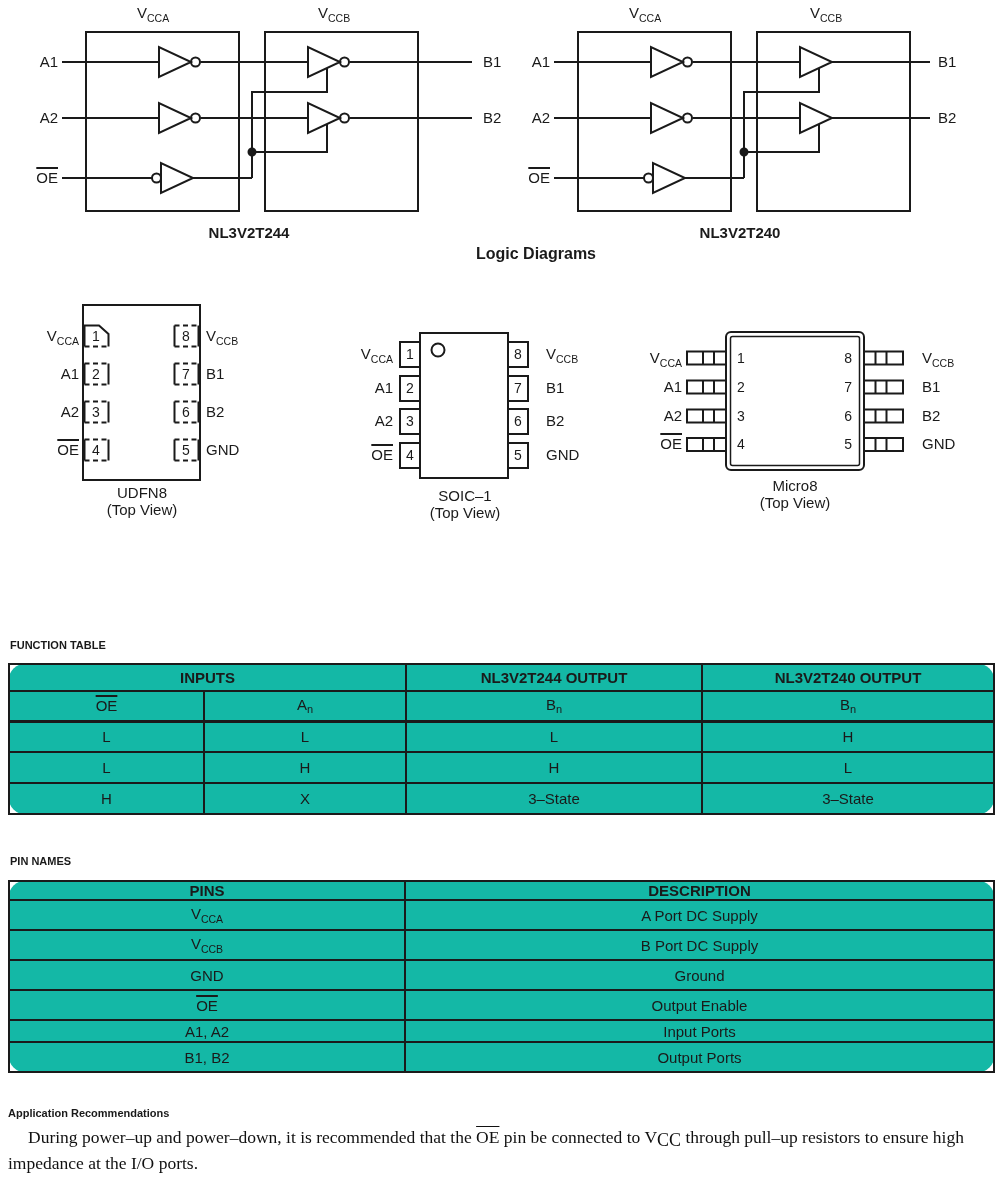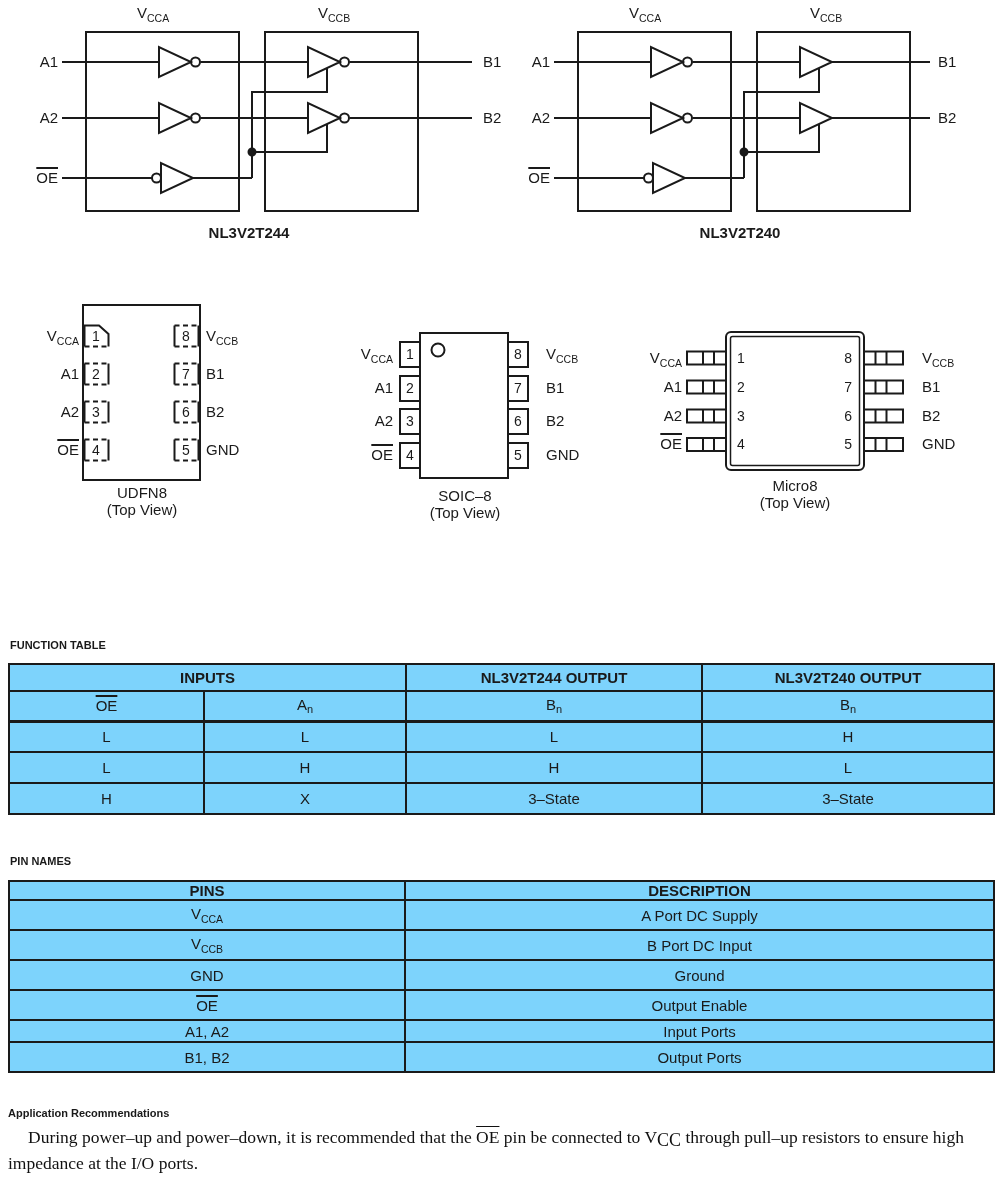--- a/index.html
+++ b/index.html
@@ -10,21 +10,21 @@
   .num{position:absolute;font-size:14px;line-height:16px;white-space:nowrap;}
   .ra{text-align:right;}
   .la{text-align:left;}
   .ctr{text-align:center;}
   .bold{font-weight:bold;}
   sub.s{font-size:10.5px;vertical-align:-3.5px;letter-spacing:0;margin-top:40px;}
   sub.sn{font-size:11px;vertical-align:-3px;}
   .ovl{text-decoration:overline;text-decoration-thickness:1.5px;}
   .cap{position:absolute;font-size:15px;line-height:17px;}
   .hdg{position:absolute;font-size:11px;font-weight:bold;line-height:18px;}
-  table.dtbl{position:absolute;border-collapse:collapse;table-layout:fixed;background:#7dd3fc;}
+  table.dtbl{position:absolute;border-collapse:collapse;table-layout:fixed;background:#14b8a6;border-radius:19px;}
   table.dtbl th,table.dtbl td{border:2px solid #1a1a1a;font-size:15px;text-align:center;
         font-weight:normal;padding:0;overflow:hidden;}
   table.dtbl th.bold{font-weight:bold;}
   tr.subhdr th{border-bottom:3px solid #1a1a1a;}
   .apara{position:absolute;left:8px;top:1126px;width:992px;margin:0;
         font-family:"Liberation Serif",serif;font-size:17.5px;line-height:23px;
         text-indent:20px;color:#111;}
   .apara sub.s2{font-size:18px;vertical-align:-3px;}
   .apara .ovl{text-decoration:overline;text-decoration-thickness:1px;}
 </style>
@@ -139,20 +139,21 @@
 
   <div class="lbl" style="left:629px;top:5px"><span>V</span><sub class="s">CCA</sub></div>
   <div class="lbl" style="left:810px;top:5px"><span>V</span><sub class="s">CCB</sub></div>
   <div class="lbl ra" style="left:512px;top:54px;width:38px">A1</div>
   <div class="lbl ra" style="left:512px;top:110px;width:38px">A2</div>
   <div class="lbl ra" style="left:512px;top:170px;width:38px"><span class="ovl">OE</span></div>
   <div class="lbl" style="left:938px;top:54px">B1</div>
   <div class="lbl" style="left:938px;top:110px">B2</div>
   <div class="lbl ctr bold" style="left:620px;top:225px;width:240px">NL3V2T240</div>
 
+  <div class="cap ctr bold" style="left:386px;top:245px;width:300px;font-size:16px">Logic Diagrams</div>
 
   <div class="lbl ra" style="left:24px;top:328px;width:55px"><span>V</span><sub class="s">CCA</sub></div>
   <div class="lbl ra" style="left:24px;top:366px;width:55px">A1</div>
   <div class="lbl ra" style="left:24px;top:404px;width:55px">A2</div>
   <div class="lbl ra" style="left:24px;top:442px;width:55px"><span class="ovl">OE</span></div>
   <div class="lbl" style="left:206px;top:328px"><span>V</span><sub class="s">CCB</sub></div>
   <div class="lbl" style="left:206px;top:366px">B1</div>
   <div class="lbl" style="left:206px;top:404px">B2</div>
   <div class="lbl" style="left:206px;top:442px">GND</div>
   <div class="num ctr" style="left:85px;top:328px;width:22px">1</div>
@@ -175,21 +176,21 @@
   <div class="lbl" style="left:546px;top:413px">B2</div>
   <div class="lbl" style="left:546px;top:447px">GND</div>
   <div class="num ctr" style="left:399px;top:346px;width:22px">1</div>
   <div class="num ctr" style="left:399px;top:380px;width:22px">2</div>
   <div class="num ctr" style="left:399px;top:413px;width:22px">3</div>
   <div class="num ctr" style="left:399px;top:447px;width:22px">4</div>
   <div class="num ctr" style="left:507px;top:346px;width:22px">8</div>
   <div class="num ctr" style="left:507px;top:380px;width:22px">7</div>
   <div class="num ctr" style="left:507px;top:413px;width:22px">6</div>
   <div class="num ctr" style="left:507px;top:447px;width:22px">5</div>
-  <div class="cap ctr" style="left:404px;top:487px;width:122px">SOIC–8</div>
+  <div class="cap ctr" style="left:404px;top:487px;width:122px">SOIC–1</div>
   <div class="cap ctr" style="left:404px;top:504px;width:122px">(Top View)</div>
 
   <div class="lbl ra" style="left:620px;top:350px;width:62px"><span>V</span><sub class="s">CCA</sub></div>
   <div class="lbl ra" style="left:620px;top:379px;width:62px">A1</div>
   <div class="lbl ra" style="left:620px;top:408px;width:62px">A2</div>
   <div class="lbl ra" style="left:620px;top:436px;width:62px"><span class="ovl">OE</span></div>
   <div class="lbl" style="left:922px;top:350px"><span>V</span><sub class="s">CCB</sub></div>
   <div class="lbl" style="left:922px;top:379px">B1</div>
   <div class="lbl" style="left:922px;top:408px">B2</div>
   <div class="lbl" style="left:922px;top:436px">GND</div>
@@ -258,21 +259,21 @@
         <tr style="height:17px">
       <th class="bold">PINS</th>
       <th class="bold">DESCRIPTION</th>
     </tr>
     <tr style="height:30px">
       <td><span>V</span><sub class="s">CCA</sub></td>
       <td>A Port DC Supply</td>
     </tr>
     <tr style="height:30px">
       <td><span>V</span><sub class="s">CCB</sub></td>
-      <td>B Port DC Input</td>
+      <td>B Port DC Supply</td>
     </tr>
     <tr style="height:30px">
       <td>GND</td>
       <td>Ground</td>
     </tr>
     <tr style="height:30px">
       <td><span class="ovl">OE</span></td>
       <td>Output Enable</td>
     </tr>
     <tr style="height:22px">

